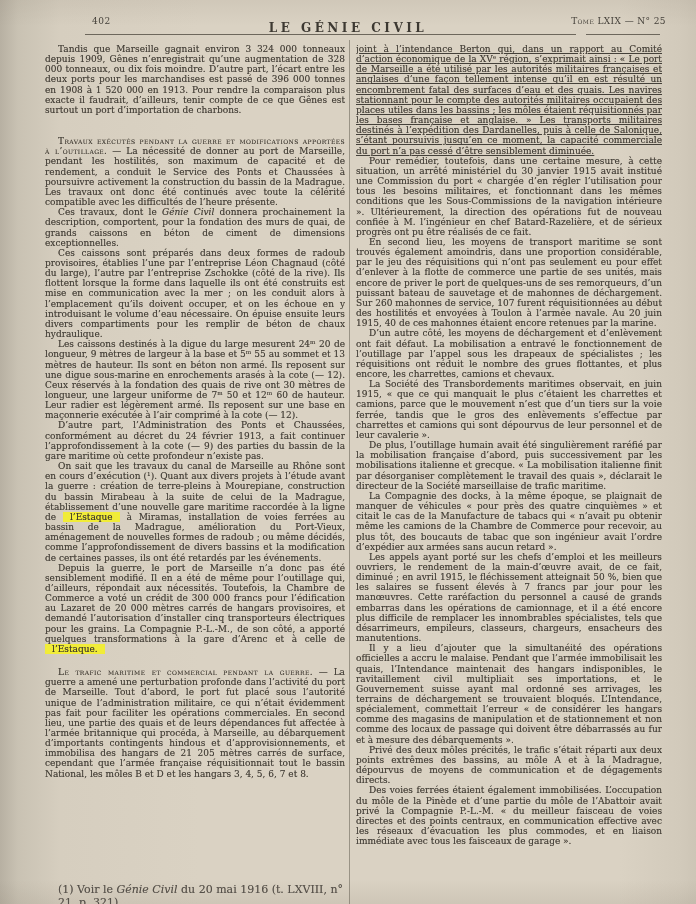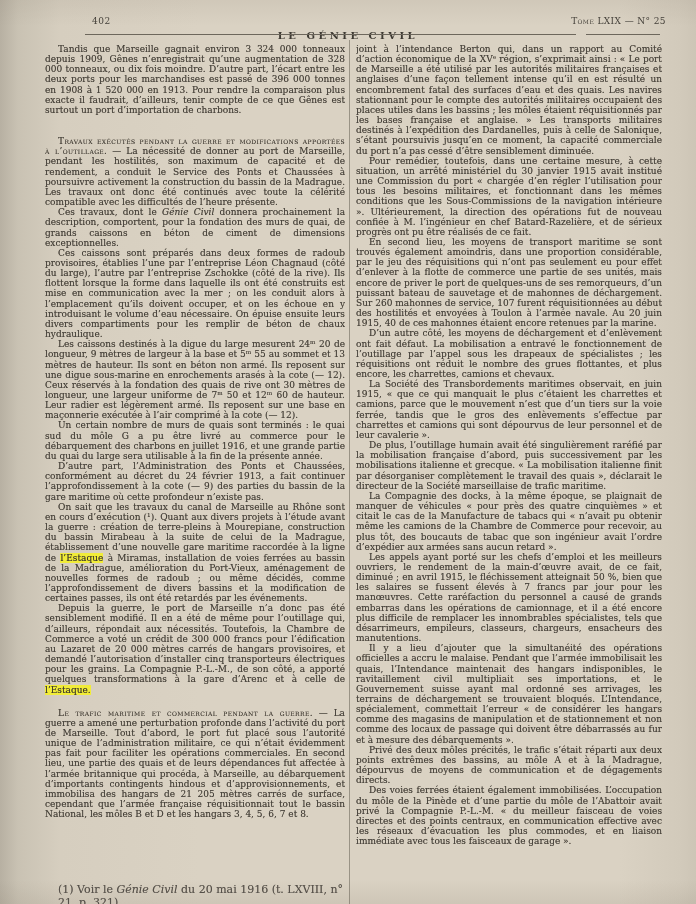--- a/index.html
+++ b/index.html
@@ -8,39 +8,39 @@
     background:
       linear-gradient(90deg, #b7b0a2 0px, #c9c2b3 18px, #d6cebf 60px, #dad2c3 200px, #dad2c3 620px, #d2cabb 680px, #cdc5b6 696px);
     font-family:"DejaVu Serif", serif;
     color:#45413a;
   }
   .vignette{position:absolute;inset:0;pointer-events:none;
     background:linear-gradient(180deg, rgba(120,110,95,.10) 0, rgba(0,0,0,0) 26px, rgba(0,0,0,0) 880px, rgba(120,110,95,.12) 904px);}
   
   .hdr{position:absolute;top:15px;left:0;width:696px;height:16px;font-size:9px;}
   .hdr .pageno{position:absolute;left:92px;top:1px;letter-spacing:.5px;}
-  .hdr .title{position:absolute;left:0;width:100%;text-align:center;top:15px;
-    font-size:10px;font-weight:bold;letter-spacing:3.5px;color:#3d3932;}
+  .hdr .title{position:absolute;left:0;width:100%;text-align:center;top:6px;
+    font-size:12px;font-weight:bold;letter-spacing:3.5px;color:#3d3932;}
   .hdr .issue{position:absolute;right:30px;top:1px;font-variant:small-caps;letter-spacing:.4px;}
   .rule{position:absolute;height:1px;background:#6d675c;top:34px;}
   .rule.r1{left:85px;width:491px;}
   .rule.r2{left:586px;width:74px;}
   .divider{position:absolute;left:349px;top:40px;height:864px;width:1px;background:rgba(100,94,82,.55);}
   
   .col{position:absolute;top:44px;font-size:9px;line-height:10.15px;text-align:justify;
     text-shadow:0 0 .3px rgba(72,62,50,.55);}
   .col.left{left:45px;width:300px;height:838px;overflow:hidden;}
   .col.right{left:356px;width:306px;height:840px;overflow:hidden;}
   .col p{margin:0;text-indent:13px;}
-  .col p.noindent{text-indent:0;}
+  .col p.noindent{text-indent:0;text-decoration:underline;}
   .col p.sect1{margin-top:21px;}
   .col p.sect2{margin-top:13px;}
   .smallcaps{font-variant:small-caps;letter-spacing:.4px;}
   .it{font-style:italic;}
-  .hl{background:#f1ec38;color:#3a362c;padding:0 0;}
+  .hl{background:#f1ec38;color:#3a362c;padding:0 7px;}
   .footnote{position:absolute;left:58px;top:883px;width:292px;font-size:11px;
     color:#55504a;text-shadow:0 0 .3px rgba(72,62,50,.4);}
 </style>
 </head>
 <body>
 
 <div class="vignette"></div>
 
 <div class="hdr">
   <span class="pageno">402</span>
@@ -50,21 +50,20 @@
 <div class="rule r1"></div>
 <div class="rule r2"></div>
 <div class="divider"></div>
 
 <div class="col left">
   <p>Tandis que Marseille gagnait environ 3 324 000 tonneaux depuis 1909, Gênes n’enregistrait qu’une augmentation de 328 000 tonneaux, ou dix fois moindre. D’autre part, l’écart entre les deux ports pour les marchandises est passé de 396 000 tonnes en 1908 à 1 520 000 en 1913. Pour rendre la comparaison plus exacte il faudrait, d’ailleurs, tenir compte de ce que Gênes est surtout un port d’importation de charbons.</p>
   <p class="sect1"><span class="smallcaps">Travaux exécutés pendant la guerre et modifications apportées à l’outillage.</span><span> — La nécessité de donner au port de Marseille, pendant les hostilités, son maximum de capacité et de rendement, a conduit le Service des Ponts et Chaussées à poursuivre activement la construction du bassin de la Madrague. Les travaux ont donc été continués avec toute la célérité compatible avec les difficultés de l’heure présente.</span></p>
   <p><span>Ces travaux, dont le </span><span class="it">Génie Civil</span><span> donnera prochainement la description, comportent, pour la fondation des murs de quai, de grands caissons en béton de ciment de dimensions exceptionnelles.</span></p>
   <p>Ces caissons sont préparés dans deux formes de radoub provisoires, établies l’une par l’entreprise Léon Chagnaud (côté du large), l’autre par l’entreprise Zschokke (côté de la rive). Ils flottent lorsque la forme dans laquelle ils ont été construits est mise en communication avec la mer ; on les conduit alors à l’emplacement qu’ils doivent occuper, et on les échoue en y introduisant le volume d’eau nécessaire. On épuise ensuite leurs divers compartiments pour les remplir de béton de chaux hydraulique.</p>
   <p>Les caissons destinés à la digue du large mesurent 24ᵐ 20 de longueur, 9 mètres de largeur à la base et 5ᵐ 55 au sommet et 13 mètres de hauteur. Ils sont en béton non armé. Ils reposent sur une digue sous-marine en enrochements arasés à la cote (— 12). Ceux réservés à la fondation des quais de rive ont 30 mètres de longueur, une largeur uniforme de 7ᵐ 50 et 12ᵐ 60 de hauteur. Leur radier est légèrement armé. Ils reposent sur une base en maçonnerie exécutée à l’air comprimé à la cote (— 12).</p>
-  <p>Un certain nombre de murs de quais sont terminés : le quai sud du môle G a pu être livré au commerce pour le débarquement des charbons en juillet 1916, et une grande partie du quai du large sera utilisable à la fin de la présente année.</p>
   <p>D’autre part, l’Administration des Ponts et Chaussées, conformément au décret du 24 février 1913, a fait continuer l’approfondissement à la cote (— 9) des parties du bassin de la gare maritime où cette profondeur n’existe pas.</p>
   <p><span>On sait que les travaux du canal de Marseille au Rhône sont en cours d’exécution (¹). Quant aux divers projets à l’étude avant la guerre : création de terre-pleins à Mourepiane, construction du bassin Mirabeau à la suite de celui de la Madrague, établissement d’une nouvelle gare maritime raccordée à la ligne de </span><span class="hl">l’Estaque</span><span> à Miramas, installation de voies ferrées au bassin de la Madrague, amélioration du Port-Vieux, aménagement de nouvelles formes de radoub ; ou même décidés, comme l’approfondissement de divers bassins et la modification de certaines passes, ils ont été retardés par les événements.</span></p>
   <p><span>Depuis la guerre, le port de Marseille n’a donc pas été sensiblement modifié. Il en a été de même pour l’outillage qui, d’ailleurs, répondait aux nécessités. Toutefois, la Chambre de Commerce a voté un crédit de 300 000 francs pour l’édification au Lazaret de 20 000 mètres carrés de hangars provisoires, et demandé l’autorisation d’installer cinq transporteurs électriques pour les grains. La Compagnie P.-L.-M., de son côté, a apporté quelques transformations à la gare d’Arenc et à celle de </span><span class="hl">l’Estaque.</span></p>
   <p class="sect2"><span class="smallcaps">Le trafic maritime et commercial pendant la guerre.</span><span> — La guerre a amené une perturbation profonde dans l’activité du port de Marseille. Tout d’abord, le port fut placé sous l’autorité unique de l’administration militaire, ce qui n’était évidemment pas fait pour faciliter les opérations commerciales. En second lieu, une partie des quais et de leurs dépendances fut affectée à l’armée britannique qui procéda, à Marseille, au débarquement d’importants contingents hindous et d’approvisionnements, et immobilisa des hangars de 21 205 mètres carrés de surface, cependant que l’armée française réquisitionnait tout le bassin National, les môles B et D et les hangars 3, 4, 5, 6, 7 et 8.</span></p>
 </div>
 
 <div class="col right">
   <p class="noindent">joint à l’intendance Berton qui, dans un rapport au Comité d’action économique de la XVᵉ région, s’exprimait ainsi : « Le port de Marseille a été utilisé par les autorités militaires françaises et anglaises d’une façon tellement intense qu’il en est résulté un encombrement fatal des surfaces d’eau et des quais. Les navires stationnant pour le compte des autorités militaires occupaient des places utiles dans les bassins ; les môles étaient réquisitionnés par les bases française et anglaise. » Les transports militaires destinés à l’expédition des Dardanelles, puis à celle de Salonique, s’étant poursuivis jusqu’en ce moment, la capacité commerciale du port n’a pas cessé d’être sensiblement diminuée.</p>
   <p>Pour remédier, toutefois, dans une certaine mesure, à cette situation, un arrêté ministériel du 30 janvier 1915 avait institué une Commission du port « chargée d’en régler l’utilisation pour tous les besoins militaires, et fonctionnant dans les mêmes conditions que les Sous-Commissions de la navigation intérieure ». Ultérieurement, la direction des opérations fut de nouveau confiée à M. l’ingénieur en chef Batard-Razelière, et de sérieux progrès ont pu être réalisés de ce fait.</p>
   <p>En second lieu, les moyens de transport maritime se sont trouvés également amoindris, dans une proportion considérable, par le jeu des réquisitions qui n’ont pas seulement eu pour effet d’enlever à la flotte de commerce une partie de ses unités, mais encore de priver le port de quelques-uns de ses remorqueurs, d’un puissant bateau de sauvetage et de mahonnes de déchargement. Sur 260 mahonnes de service, 107 furent réquisitionnées au début des hostilités et envoyées à Toulon à l’armée navale. Au 20 juin 1915, 40 de ces mahonnes étaient encore retenues par la marine.</p>

